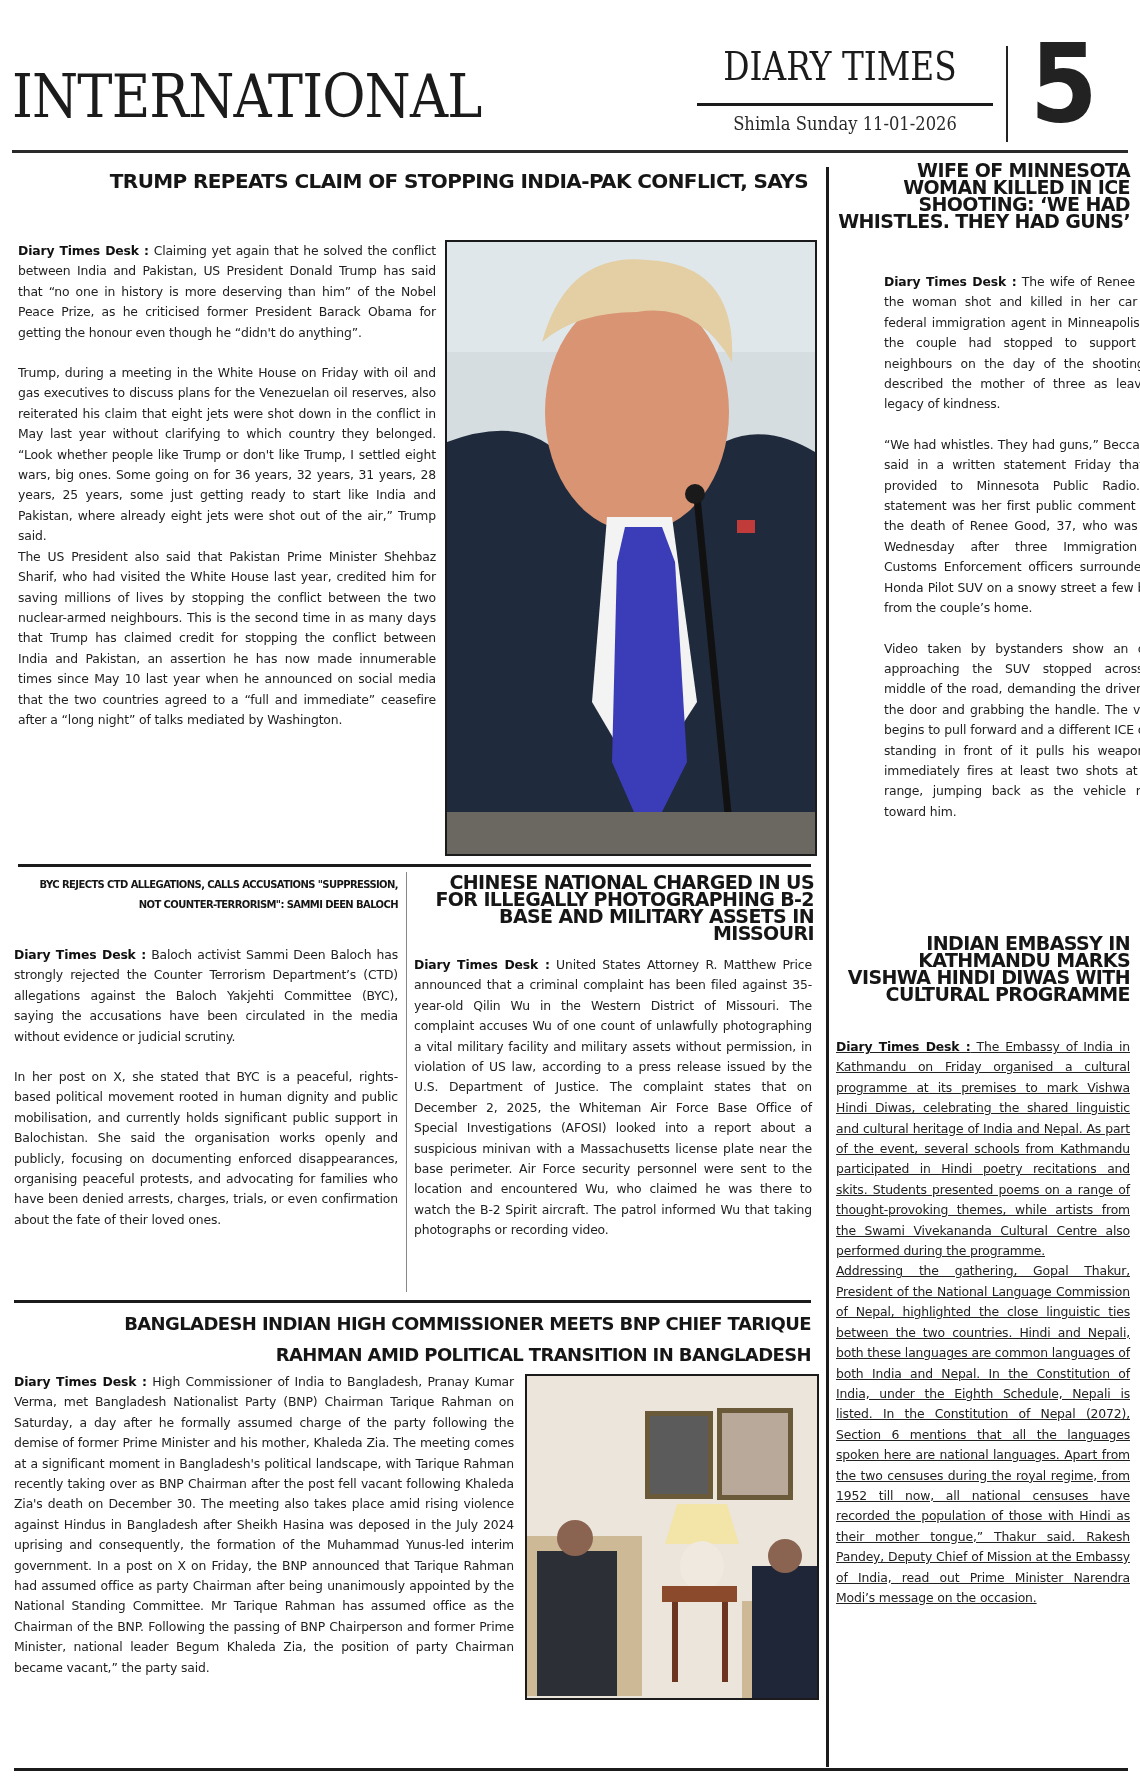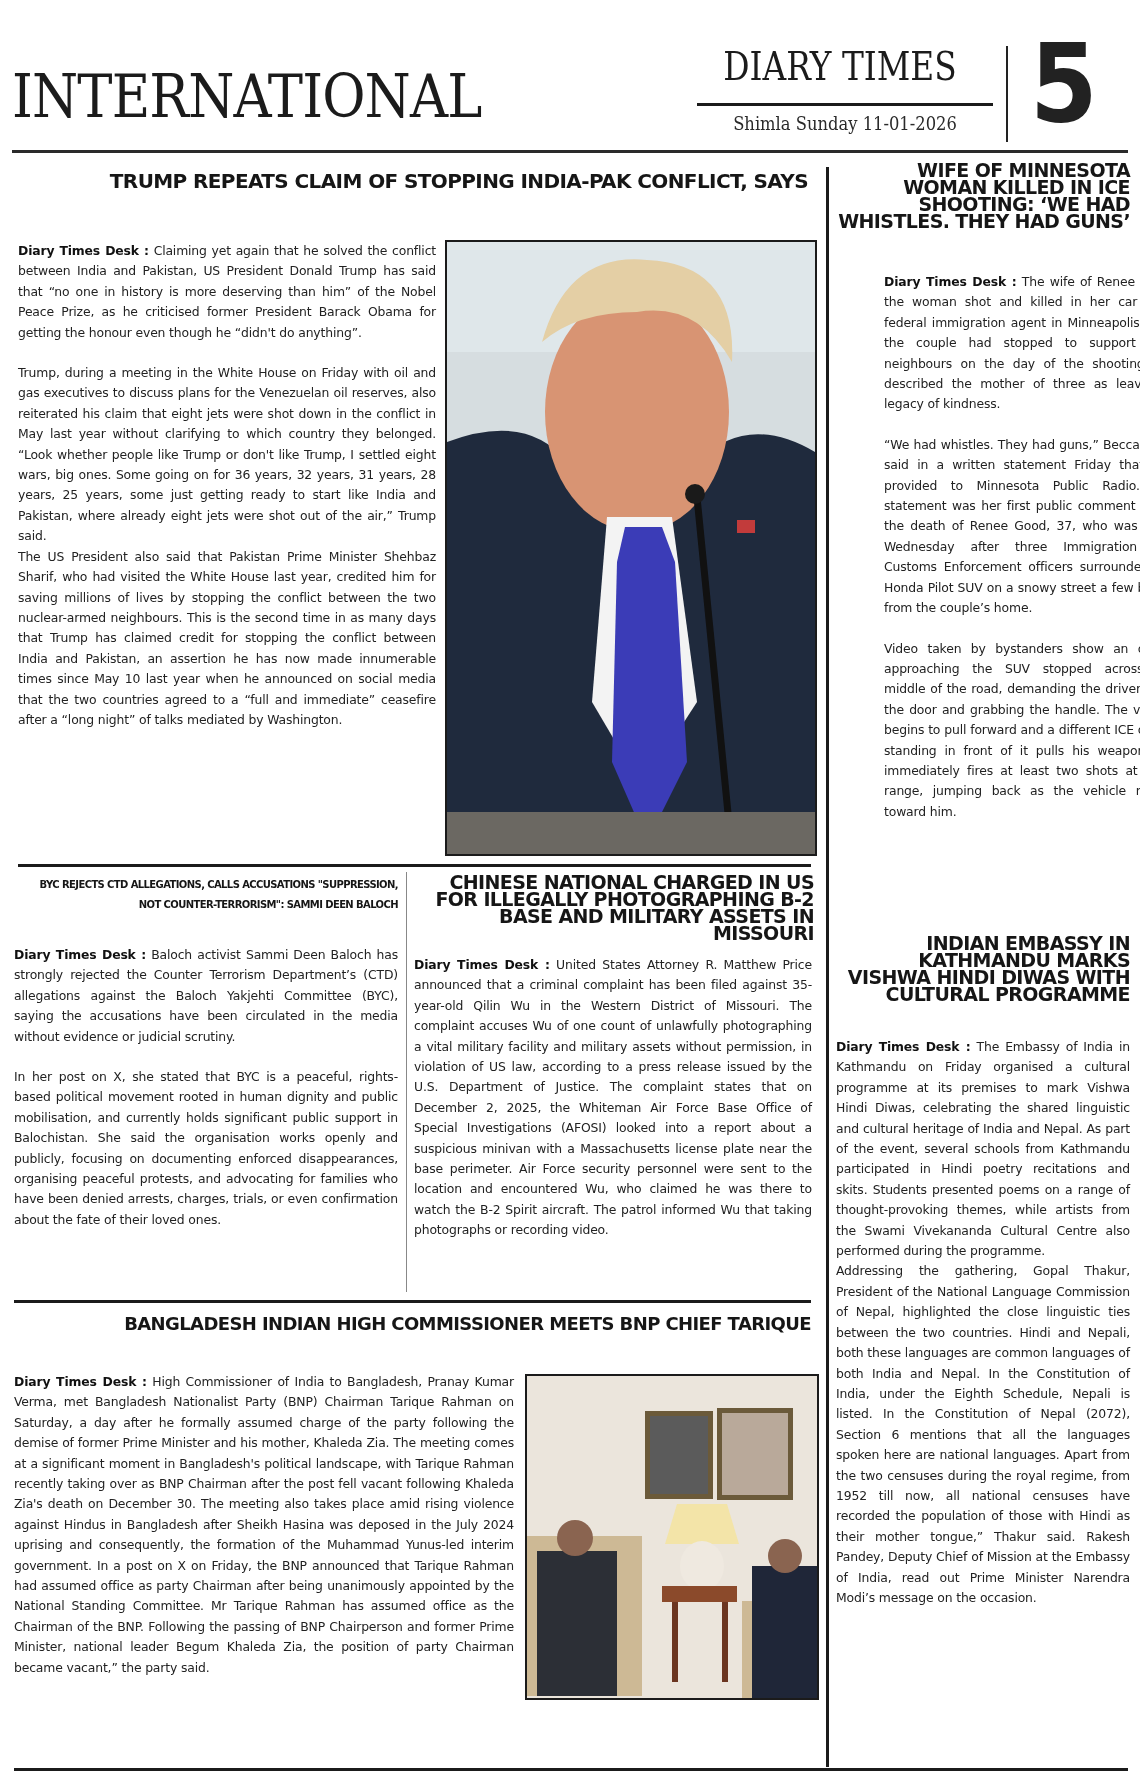--- a/index.html
+++ b/index.html
@@ -83,21 +83,21 @@
   <div class="abs headline hl-md" style="left:838px; top:162px; width:292px;">WIFE OF MINNESOTA WOMAN KILLED IN ICE SHOOTING: ‘WE HAD WHISTLES. THEY HAD GUNS’</div>
   <div class="abs body" style="left:884px; top:272px; width:292px;">
     <p><span class="byline">Diary Times Desk :</span><span>  The wife of Renee Good, the woman shot and killed in her car by a federal immigration agent in Minneapolis, says the couple had stopped to support their neighbours on the day of the shooting and described the mother of three as leaving a legacy of kindness.</span></p>
     <p class="gap">“We had whistles. They had guns,” Becca Good said in a written statement Friday that was provided to Minnesota Public Radio. The statement was her first public comment about the death of Renee Good, 37, who was killed Wednesday after three Immigration and Customs Enforcement officers surrounded her Honda Pilot SUV on a snowy street a few blocks from the couple’s home.</p>
     <p class="gap">Video taken by bystanders show an officer approaching the SUV stopped across the middle of the road, demanding the driver open the door and grabbing the handle. The vehicle begins to pull forward and a different ICE officer standing in front of it pulls his weapon and immediately fires at least two shots at close range, jumping back as the vehicle moves toward him.</p>
   </div>
 </article>
 
 <article>
   <div class="abs headline hl-md" style="left:838px; top:935px; width:292px;">INDIAN EMBASSY IN KATHMANDU MARKS VISHWA HINDI DIWAS WITH CULTURAL PROGRAMME</div>
-  <div class="abs body" style="left:836px; top:1037px; width:294px;">
+  <div class="abs body" style="left:836px; top:1037px; width:294px;text-decoration:underline;">
     <p><span class="byline">Diary Times Desk :</span><span>  The Embassy of India in Kathmandu on Friday organised a cultural programme at its premises to mark Vishwa Hindi Diwas, celebrating the shared linguistic and cultural heritage of India and Nepal. As part of the event, several schools from Kathmandu participated in Hindi poetry recitations and skits. Students presented poems on a range of thought-provoking themes, while artists from the Swami Vivekananda Cultural Centre also performed during the programme.</span></p>
     <p>Addressing the gathering, Gopal Thakur, President of the National Language Commission of Nepal, highlighted the close linguistic ties between the two countries. Hindi and Nepali, both these languages are common languages of both India and Nepal. In the Constitution of India, under the Eighth Schedule, Nepali is listed. In the Constitution of Nepal (2072), Section 6 mentions that all the languages spoken here are national languages. Apart from the two censuses during the royal regime, from 1952 till now, all national censuses have recorded the population of those with Hindi as their mother tongue,” Thakur said. Rakesh Pandey, Deputy Chief of Mission at the Embassy of India, read out Prime Minister Narendra Modi’s message on the occasion.</p>
   </div>
 </article>
 
 <article>
   <div class="abs headline hl-sm" style="left:22px; top:875px; width:376px;">BYC REJECTS CTD ALLEGATIONS, CALLS ACCUSATIONS "SUPPRESSION, NOT COUNTER-TERRORISM": SAMMI DEEN BALOCH</div>
   <div class="abs body" style="left:14px; top:945px; width:384px;">
     <p><span class="byline">Diary Times Desk :</span><span> Baloch activist Sammi Deen Baloch has strongly rejected the Counter Terrorism Department’s (CTD) allegations against the Baloch Yakjehti Committee (BYC), saying the accusations have been circulated in the media without evidence or judicial scrutiny.</span></p>
     <p class="gap">In her post on X, she stated that BYC is a peaceful, rights-based political movement rooted in human dignity and public mobilisation, and currently holds significant public support in Balochistan. She said the organisation works openly and publicly, focusing on documenting enforced disappearances, organising peaceful protests, and advocating for families who have been denied arrests, charges, trials, or even confirmation about the fate of their loved ones.</p>
@@ -107,20 +107,21 @@
 <article>
   <div class="abs headline hl-md" style="left:414px; top:874px; width:400px;">CHINESE NATIONAL CHARGED IN US FOR ILLEGALLY PHOTOGRAPHING B-2 BASE AND MILITARY ASSETS IN MISSOURI</div>
   <div class="abs body" style="left:414px; top:955px; width:398px;">
     <p><span class="byline">Diary Times Desk :</span><span>   United States Attorney R. Matthew Price announced that a criminal complaint has been filed against 35-year-old Qilin Wu in the Western District of Missouri. The complaint accuses Wu of one count of unlawfully photographing a vital military facility and military assets without permission, in violation of US law, according to a press release issued by the U.S. Department of Justice. The complaint states that on December 2, 2025, the Whiteman Air Force Base Office of Special Investigations (AFOSI) looked into a report about a suspicious minivan with a Massachusetts license plate near the base perimeter. Air Force security personnel were sent to the location and encountered Wu, who claimed he was there to watch the B-2 Spirit aircraft. The patrol informed Wu that taking photographs or recording video.</span></p>
   </div>
 </article>
 
 <article>
   <div class="abs headline hl-lg" style="left:14px; top:1308px; width:797px; font-size:18px;">
     <div>BANGLADESH INDIAN HIGH COMMISSIONER MEETS BNP CHIEF TARIQUE</div>
+    <div>RAHMAN AMID POLITICAL TRANSITION IN BANGLADESH</div>
   </div>
   <div class="abs body" style="left:14px; top:1372px; width:500px;">
     <p><span class="byline">Diary Times Desk :</span><span>  High Commissioner of India to Bangladesh, Pranay Kumar Verma, met Bangladesh Nationalist Party (BNP) Chairman Tarique Rahman on Saturday, a day after he formally assumed charge of the party following the demise of former Prime Minister and his mother, Khaleda Zia. The meeting comes at a significant moment in Bangladesh's political landscape, with Tarique Rahman recently taking over as BNP Chairman after the post fell vacant following Khaleda Zia's death on December 30. The meeting also takes place amid rising violence against Hindus in Bangladesh after Sheikh Hasina was deposed in the July 2024 uprising and consequently, the formation of the Muhammad Yunus-led interim government. In a post on X on Friday, the BNP announced that Tarique Rahman had assumed office as party Chairman after being unanimously appointed by the National Standing Committee. Mr Tarique Rahman has assumed office as the Chairman of the BNP. Following the passing of BNP Chairperson and former Prime Minister, national leader Begum Khaleda Zia, the position of party Chairman became vacant,” the party said.</span></p>
   </div>
   <div class="abs photo photo-meeting" style="left:525px; top:1374px; width:290px; height:322px;" aria-label="Indian High Commissioner meeting BNP chief beneath framed portraits">
     <svg width="290" height="322" viewBox="0 0 290 322">
       <rect width="290" height="322" fill="#ebe5dc"></rect>
       <rect x="118" y="35" width="68" height="88" fill="#6b5a3a"></rect>
       <rect x="123" y="40" width="58" height="78" fill="#5b5b5b"></rect>
       <rect x="190" y="32" width="76" height="92" fill="#6b5a3a"></rect>

